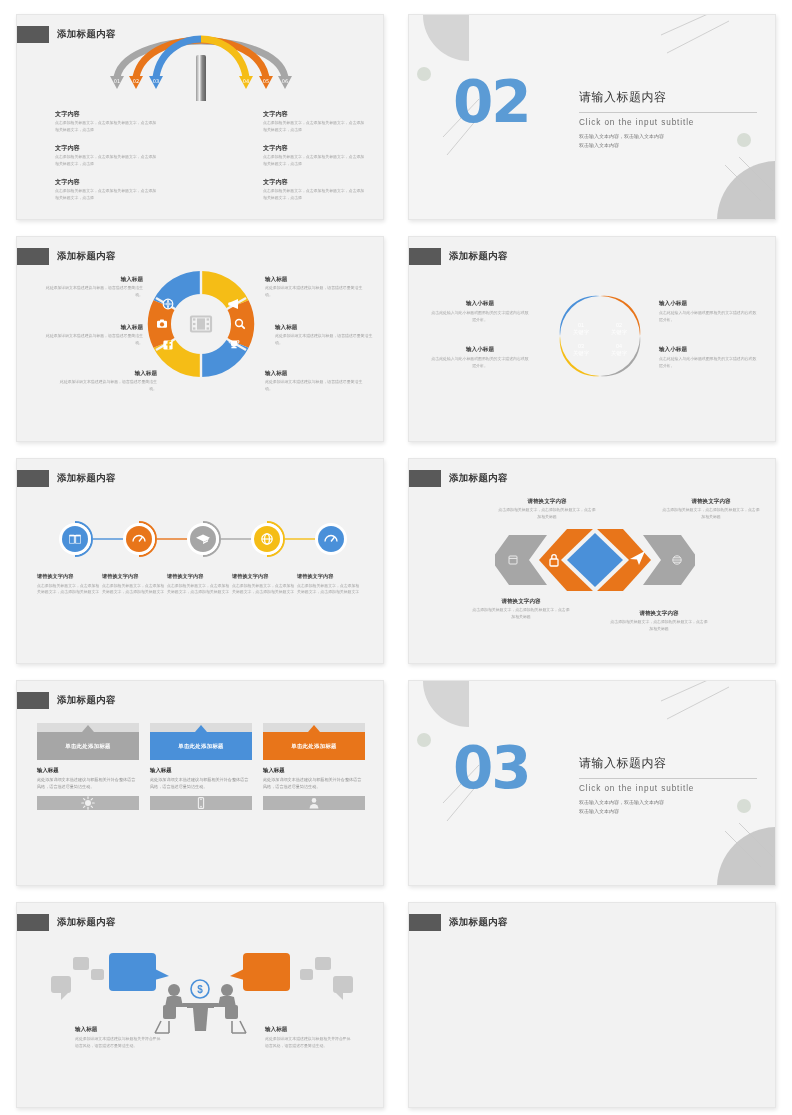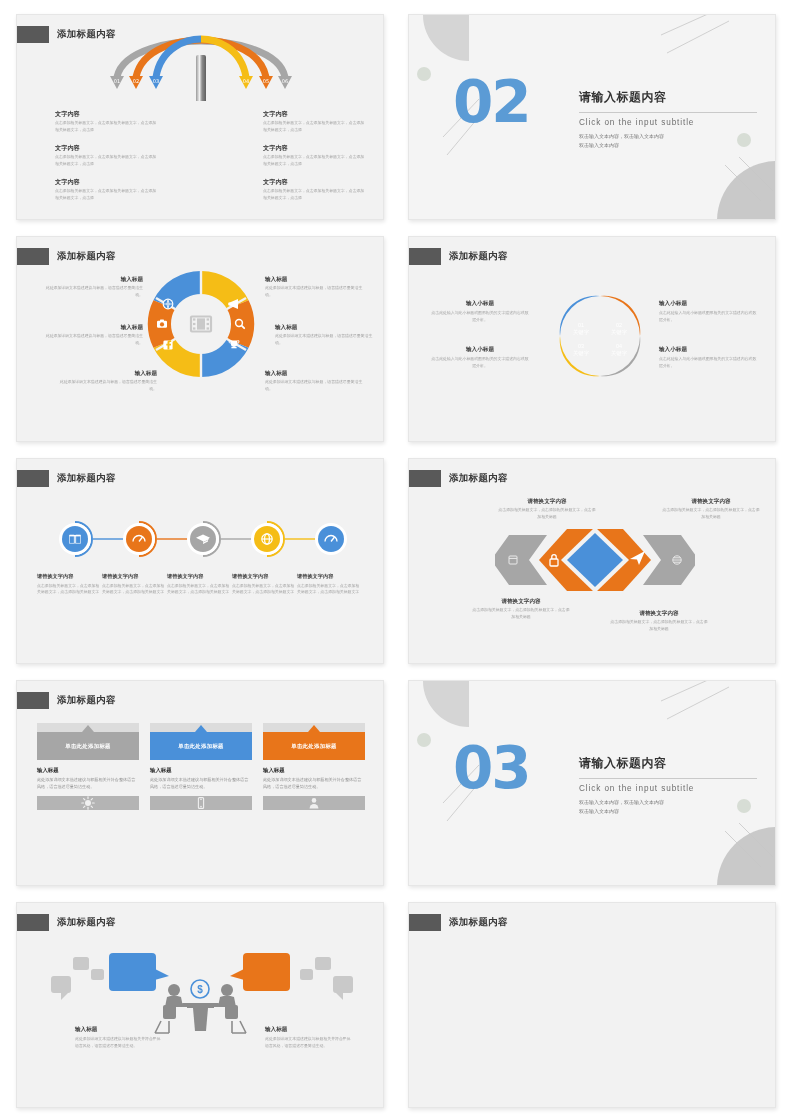--- a/index.html
+++ b/index.html
@@ -57,21 +57,21 @@
 
   
   .ts-deco { position:absolute; pointer-events:none; }
   .ts-num {
     position:absolute; left:44px; top:58px;
     font-size: 58px; font-weight: bold; color:#5b9bd5;
     letter-spacing: -2px; line-height: 1;
     font-family: "DejaVu Sans", sans-serif;
   }
   .ts-right { position:absolute; left:170px; top:74px; width:178px; }
-  .ts-h { font-size: 12px; font-weight:bold; color:#333; letter-spacing:.5px; }
+  .ts-h { font-size: 12px; font-weight:normal; color:#333; letter-spacing:.5px; }
   .ts-rule { height:1px; background:#c9c9c9; margin:6px 0 5px 0; }
   .ts-sub { font-size: 8.2px; color:#6e6e6e; letter-spacing:.9px; }
   .ts-body { font-size: 5px; color:#707070; line-height:1.65; margin-top:5px; }
 
   
   .s3-lbl { position:absolute; width:104px; }
   .s3-lbl .h-xs { margin-bottom:2px; }
 
   
   .s4-lbl { position:absolute; width:98px; }

